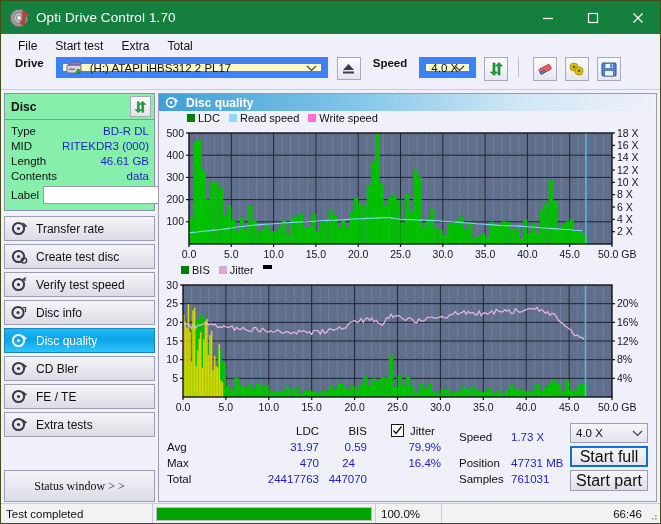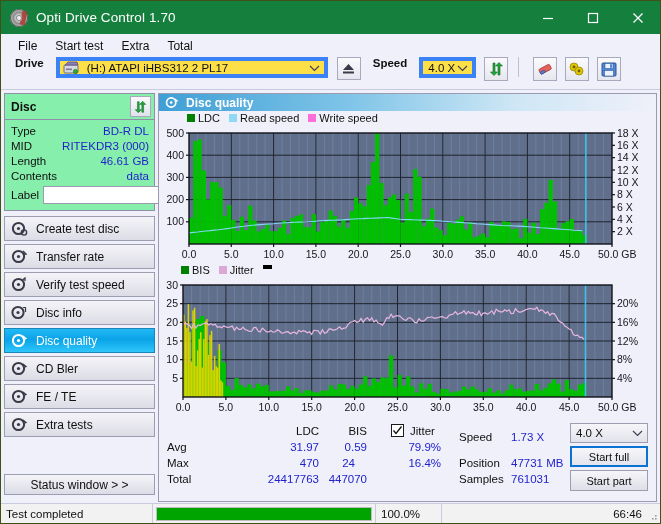--- a/index.html
+++ b/index.html
@@ -52,21 +52,21 @@
   }
   .menu-item{padding:2px 9px;white-space:nowrap;}
   
   .toolbar{
     height:32px;background:#eff0fa;display:flex;align-items:flex-start;
     padding:0 6px;flex:0 0 auto;gap:4px;
     border-bottom:1px solid #c9cade;
   }
   .tb-label{font-weight:bold;font-size:11.5px;margin:0 8px 0 8px;color:#101010;}
   .combo{
-    height:21px;background:#fde047;border:4px solid #3b82f6;
+    height:21px;background:#fef9c3;border:7px solid #3b82f6;
     display:flex;align-items:center;position:relative;font-size:11.5px;color:#101010;
     box-sizing:border-box;
   }
   .combo .cb-text{padding-left:5px;white-space:nowrap;overflow:hidden;}
   .combo .cb-arrow{
     position:absolute;right:4px;top:0;bottom:0;display:flex;align-items:center;
   }
   .drive-combo{width:272px;}
   .drive-combo .drv-ic{
     width:16px;height:14px;margin-left:3px;margin-right:3px;flex:0 0 auto;position:relative;
@@ -112,24 +112,25 @@
     background:linear-gradient(#f4f4f8,#dcdce6);
     display:flex;align-items:center;padding-left:6px;font-size:12px;color:#101010;
   }
   .navbtn.active{
     background:linear-gradient(#23b9f5,#0aa3e8 45%,#2fc6fb);
     border-color:#1a86b8;color:#ffffff;
   }
   .navbtn .nav-ic{width:17px;height:15px;margin-right:8px;flex:0 0 auto;position:relative;}
   .sb-spacer{flex:1 1 auto;min-height:4px;}
   .statusbtn{
-    height:21px;border:1px solid #9d9db2;box-sizing:border-box;
+    height:32px;border:1px solid #9d9db2;box-sizing:border-box;
     background:linear-gradient(#f4f4f8,#dcdce6);
     display:flex;align-items:center;justify-content:center;font-size:12px;color:#101010;
-    margin-bottom:8px;
+    margin-bottom:1px;
+    font-family:Liberation Serif, serif;
   }
   
   .rightpane{
     flex:1 1 auto;min-width:0;display:flex;flex-direction:column;
     border:1px solid #9a9ab0;margin:3px 3px 1px 0;background:#eff0fa;box-sizing:border-box;
   }
   .pane-head{
     height:17px;flex:0 0 auto;
     background:linear-gradient(90deg,#3e9fd6 0%,#7fc4e8 38%,#cfe7f5 72%,#eff0fa 100%);
     display:flex;align-items:center;padding-left:6px;color:#fff;
@@ -151,21 +152,21 @@
   }
   .st-col{position:absolute;}
   .st-k{color:#101010;}
   .st-v{color:#2222cc;}
   .chk{
     width:13px;height:13px;border:1px solid #1a1a1a;background:#fff;display:inline-flex;
     align-items:center;justify-content:center;box-sizing:border-box;
   }
   .btn-std{
     border:1px solid #9d9db2;background:linear-gradient(#f6f6f9,#dedee8);
-    display:flex;align-items:center;justify-content:center;font-size:11px;color:#101010;
+    display:flex;align-items:center;justify-content:center;font-size:16px;color:#101010;
     box-sizing:border-box;
   }
   .btn-focus{border:2px solid #0a72d0;background:linear-gradient(#f6f6f9,#e4e4ee);}
   
   .statusbar{
     flex:0 0 auto;height:19px;display:flex;align-items:center;background:#f2f2f2;
     border-top:1px solid #c9cade;font-size:11.5px;color:#101010;
   }
   .sb-cell{height:19px;display:flex;align-items:center;box-sizing:border-box;}
   .progress-outer{
@@ -328,34 +329,34 @@
           </div>
         </div>
       </div>
 
       <div class="navlist">
         <div class="navbtn">
           <span class="nav-ic">
             <svg width="17" height="15" viewBox="0 0 17 15">
                 <circle cx="7.5" cy="7.5" r="5.6" fill="none" stroke="#3a3a48" stroke-width="2"></circle>
                 <circle cx="7.5" cy="7.5" r="1.6" fill="#3a3a48"></circle>
-                <circle cx="13" cy="11.5" r="2.6" fill="none" stroke="#3a3a48" stroke-width="1.4"></circle>
+                <path d="M12 2 L15 5 L12.5 5.5" stroke="#3a3a48" stroke-width="1.4" fill="none"></path>
               </svg>
           </span>
-          <span>Create test disc</span>
+          <span>Transfer rate</span>
         </div>
         <div class="navbtn">
           <span class="nav-ic">
             <svg width="17" height="15" viewBox="0 0 17 15">
                 <circle cx="7.5" cy="7.5" r="5.6" fill="none" stroke="#3a3a48" stroke-width="2"></circle>
                 <circle cx="7.5" cy="7.5" r="1.6" fill="#3a3a48"></circle>
-                <path d="M12 2 L15 5 L12.5 5.5" stroke="#3a3a48" stroke-width="1.4" fill="none"></path>
+                <circle cx="13" cy="11.5" r="2.6" fill="none" stroke="#3a3a48" stroke-width="1.4"></circle>
               </svg>
           </span>
-          <span>Transfer rate</span>
+          <span>Create test disc</span>
         </div>
         <div class="navbtn">
           <span class="nav-ic">
             <svg width="17" height="15" viewBox="0 0 17 15">
                 <circle cx="7.5" cy="7.5" r="5.6" fill="none" stroke="#3a3a48" stroke-width="2"></circle>
                 <circle cx="7.5" cy="7.5" r="1.6" fill="#3a3a48"></circle>
                 <path d="M11.5 3 L14 1 L14 4" stroke="#3a3a48" stroke-width="1.3" fill="none"></path>
               </svg>
           </span>
           <span>Verify test speed</span>

